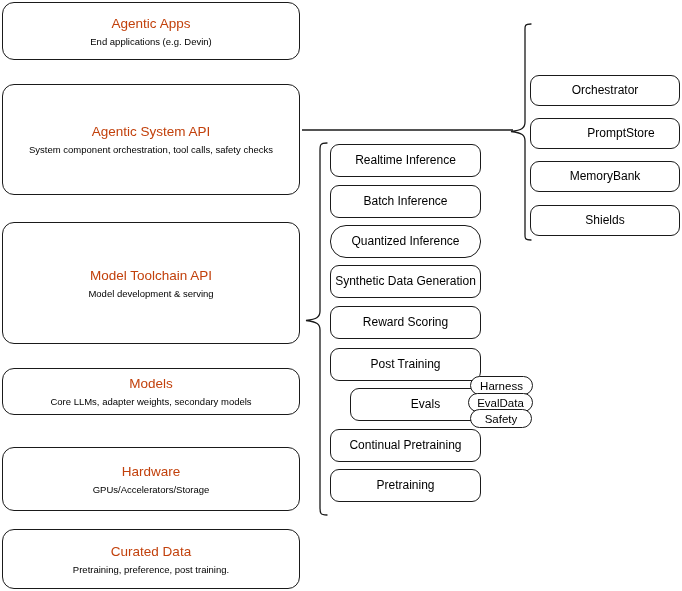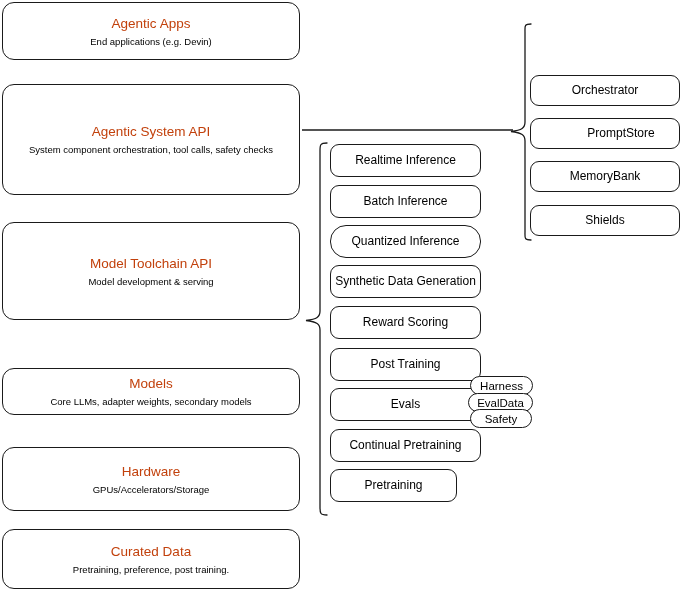--- a/index.html
+++ b/index.html
@@ -103,21 +103,21 @@
   <div class="node layer" style="left:2px; top:2px; width:298px; height:58px;">
     <div class="title">Agentic Apps</div>
     <div class="subtitle">End applications (e.g. Devin)</div>
   </div>
 
   <div class="node layer" style="left:2px; top:84px; width:298px; height:111px;">
     <div class="title">Agentic System API</div>
     <div class="subtitle">System component orchestration, tool calls, safety checks</div>
   </div>
 
-  <div class="node layer" style="left:2px; top:222px; width:298px; height:98px;">
+  <div class="node layer" style="left:2px; top:222px; width:298px; height:122px;">
     <div class="title">Model Toolchain API</div>
     <div class="subtitle">Model development &amp; serving</div>
   </div>
 
   <div class="node layer" style="left:2px; top:368px; width:298px; height:47px;">
     <div class="title">Models</div>
     <div class="subtitle">Core LLMs, adapter weights, secondary models</div>
   </div>
 
   <div class="node layer" style="left:2px; top:447px; width:298px; height:64px;">
@@ -141,27 +141,27 @@
   </div>
   <div class="node capsule" style="left:330px; top:265px; width:151px; height:33px;">
     <span>Synthetic Data Generation</span>
   </div>
   <div class="node capsule" style="left:330px; top:306px; width:151px; height:33px;">
     <span>Reward Scoring</span>
   </div>
   <div class="node capsule" style="left:330px; top:348px; width:151px; height:33px;">
     <span>Post Training</span>
   </div>
-  <div class="node capsule" style="left:330px; top:388px; width:151px; height:33px;">
+  <div class="node capsule" style="left:350px; top:388px; width:151px; height:33px;">
     <span>Evals</span>
   </div>
   <div class="node capsule" style="left:330px; top:429px; width:151px; height:33px;">
     <span>Continual Pretraining</span>
   </div>
-  <div class="node capsule" style="left:330px; top:469px; width:127px; height:33px;">
+  <div class="node capsule" style="left:330px; top:469px; width:151px; height:33px;">
     <span>Pretraining</span>
   </div>
 
   <div class="node pill" style="left:470px; top:376px; width:63px; height:19px;">
     <span>Harness</span>
   </div>
   <div class="node pill" style="left:468px; top:393px; width:65px; height:19px;">
     <span>EvalData</span>
   </div>
   <div class="node pill" style="left:470px; top:409px; width:62px; height:19px;">

